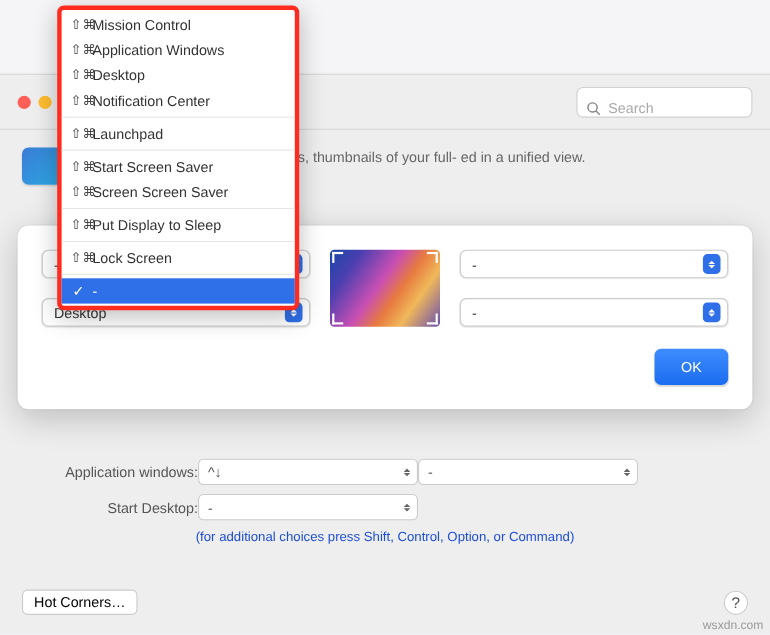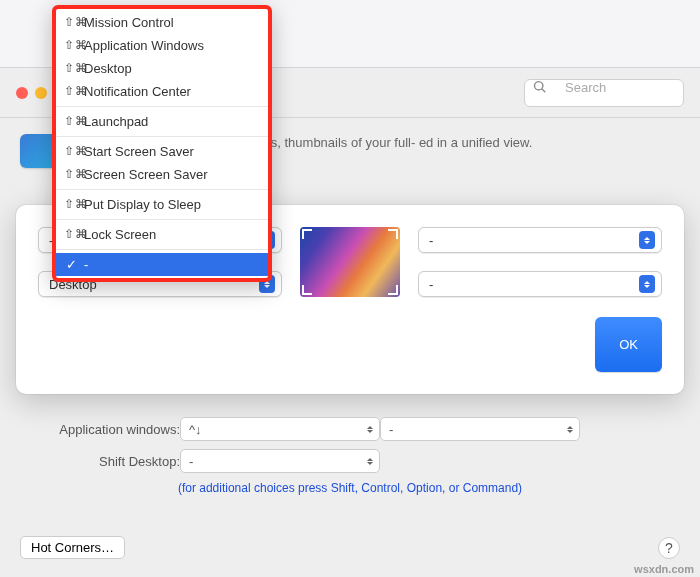--- a/index.html
+++ b/index.html
@@ -37,24 +37,24 @@
     .tl-g { background: #28c840; }
     .title { font-size: 15px; font-weight: 600; color: #444; }
     .search {
       margin-left: auto;
       width: 160px;
       height: 28px;
       background: #fff;
       border: 1px solid #d0d0d0;
       border-radius: 6px;
       display: flex;
-      align-items: flex-start;
+      align-items: flex-end;
       padding: 0 8px;
       color: #aaa;
-      gap: 18px;
+      gap: 6px;
     }
     .search svg { width: 14px; height: 14px; fill: #888; }
     .description {
       display: flex;
       gap: 16px;
       padding: 16px 20px 10px;
       color: #666;
       line-height: 1.4;
     }
     .mc-icon {
@@ -119,21 +119,21 @@
     .preview .tl{top:2px;left:2px;border-right:none;border-bottom:none;}
     .preview .tr{top:2px;right:2px;border-left:none;border-bottom:none;}
     .preview .bl{bottom:2px;left:2px;border-right:none;border-top:none;}
     .preview .br{bottom:2px;right:2px;border-left:none;border-top:none;}
     .ok-row { display:flex; justify-content:flex-end; margin-top:20px; }
     .ok-btn {
       background: linear-gradient(#3f8cff,#1b6df0);
       color: #fff;
       border: none;
       border-radius: 6px;
-      padding: 20px 24px;
+      padding: 9px 24px;
       font-size: 13px;
       box-shadow: 0 1px 1px rgba(0,0,0,.15);
     }
     .lower {
       position: absolute;
       bottom: 18px;
       left: 0; right: 0;
       padding: 0 20px;
       color: #555;
     }
@@ -211,21 +211,20 @@
     .menu .selected::before {
       content: "✓";
       position:absolute; left:10px;
       color:#fff;
     }
     .watermark {
       position: absolute;
       right: 6px; bottom: 2px;
       font-size: 11px;
       color: #9a9a9a;
-      font-weight: bold;
     }
   </style>
 </head>
 <body>
 
 <div class="window">
   <div class="toolbar">
     <div class="traffic">
       <span class="tl-r"></span>
       <span class="tl-y"></span>
@@ -285,21 +284,21 @@
     <div class="plain-select">
       <span>^↓</span>
         <span class="pcar"></span>
     </div>
     <div class="plain-select">
       <span>-</span>
         <span class="pcar"></span>
     </div>
   </div>
   <div class="row">
-    <div class="row-label">Shift Desktop:</div>
+    <div class="row-label">Start Desktop:</div>
     <div class="plain-select">
       <span>-</span>
         <span class="pcar"></span>
     </div>
   </div>
   <div class="addl">(for additional choices press Shift, Control, Option, or Command)</div>
   <button class="hotcorners-btn">Hot Corners…</button>
 </div>
 
 <div class="help">?</div>

